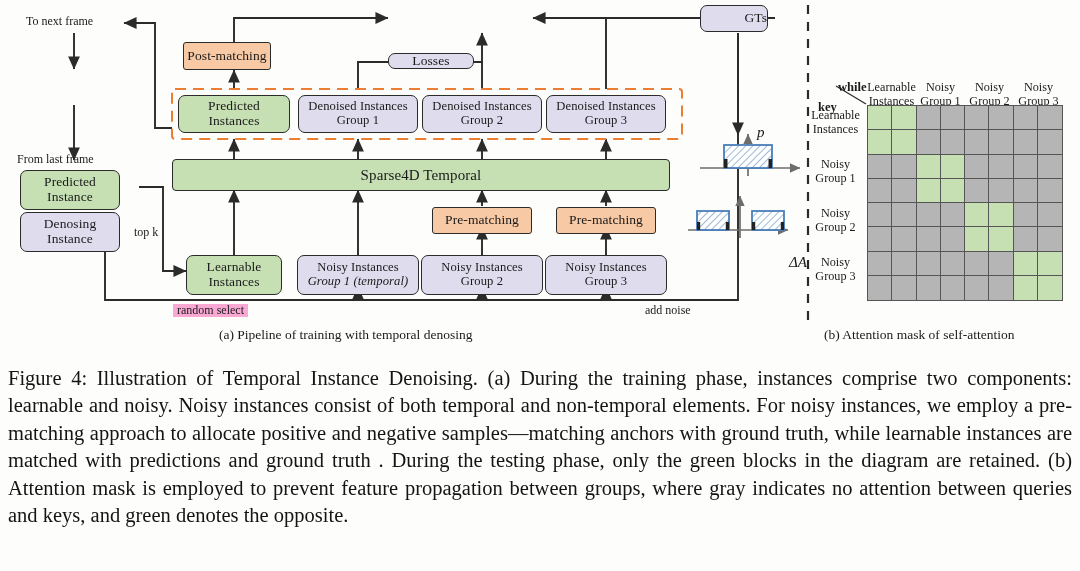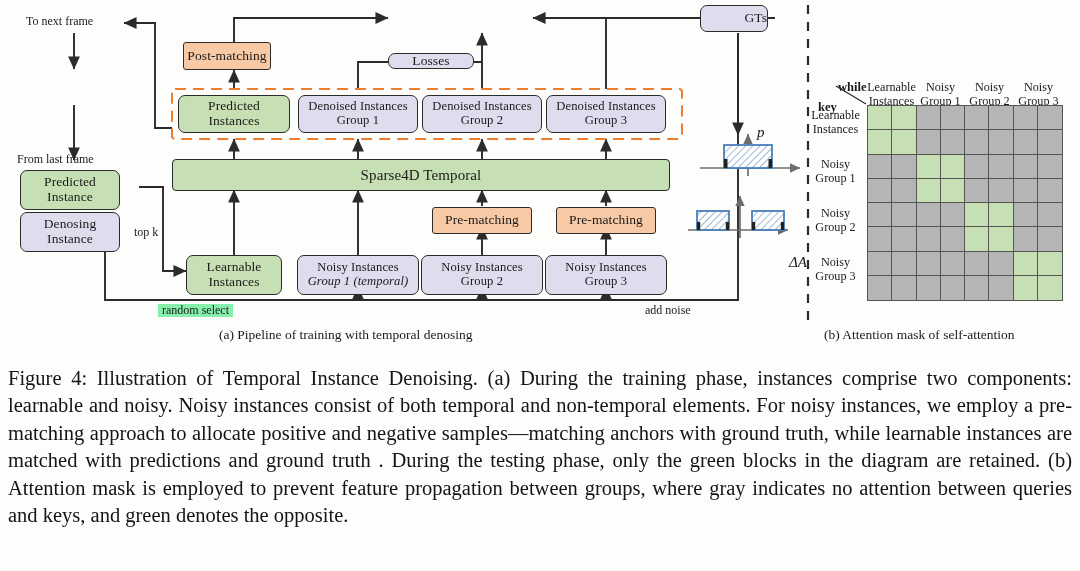--- a/index.html
+++ b/index.html
@@ -283,21 +283,21 @@
     <span class="ln">Losses</span>
   </div>
 
   <div class="node purple" style="left:700px; top:5px; width:68px; height:27px;align-items:flex-end;">
     <span class="ln">GTs</span>
   </div>
 
   <div class="free-label" style="left:26px; top:15px;">To next frame</div>
   <div class="free-label" style="left:17px; top:153px;">From last frame</div>
   <div class="free-label" style="left:134px; top:226px;">top k</div>
-  <div class="free-label" style="left:158px; top:304px; background:#86efac; padding:0 4px;">random select</div>
+  <div class="free-label" style="left:173px; top:304px; background:#f9a8d4; padding:0 4px;">random select</div>
   <div class="free-label" style="left:641px; top:304px; background:#fdfdfb; padding:0 4px;">add noise</div>
 
   <div class="free-label" style="left:757px; top:124px; font-style:italic; font-size:15px;">p</div>
   <div class="free-label" style="left:789px; top:214px; font-style:italic; font-size:15px;margin-top:40px;">ΔA</div>
 
   <div class="qk-label" style="left:838px; top:80px;">while</div>
   <div class="qk-label" style="left:818px; top:100px;">key</div>
 
   <div class="mat-col-head" style="left:867px; top:81px; width:49px;">
     <div>Learnable</div>

